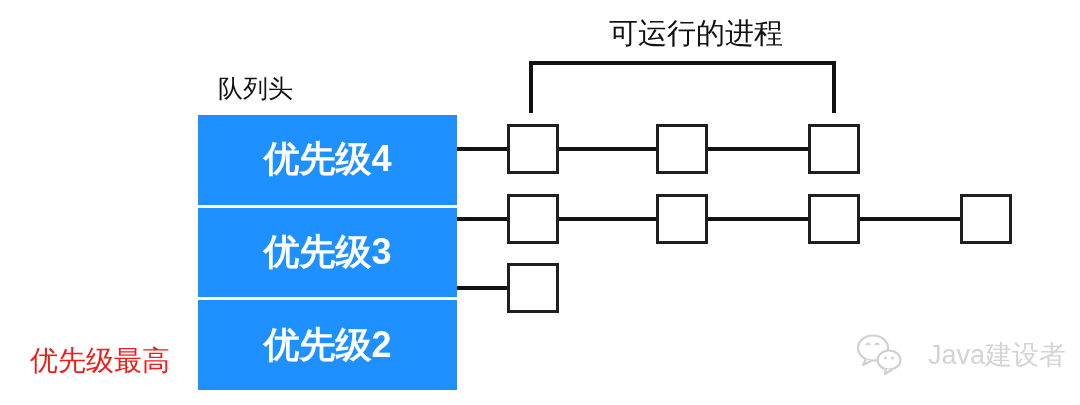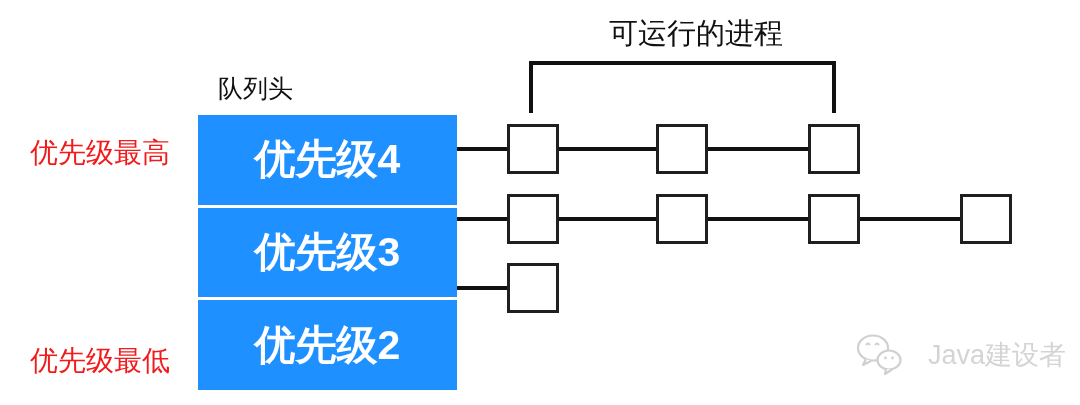--- a/index.html
+++ b/index.html
@@ -63,21 +63,21 @@
   .queue-row {
     flex: 1;
     background: var(--blue);
     display: flex;
     align-items: center;
     justify-content: center;
   }
   .queue-row-label {
     color: #ffffff;
     font-weight: bold;
-    font-size: 41px;
+    font-size: 36px;
     white-space: nowrap;
   }
 
   
   .side-label {
     position: absolute;
     left: 30px;
     font-size: 28px;
     font-weight: 500;
     color: var(--red);
@@ -119,22 +119,21 @@
 <body>
 
 <div class="canvas">
 
   <div class="title">可运行的进程</div>
 
   <div class="bracket"></div>
 
   <div class="queue-head">队列头</div>
 
-  <div class="side-label top">优先级最高</div>
-  <div class="side-label bottom">优先级最低</div>
+  <div class="side-label bottom">优先级最高</div>
 
   <div class="queue-box">
     <div class="queue-row">
       <span class="queue-row-label">优先级4</span>
     </div>
     <div class="queue-row">
       <span class="queue-row-label">优先级3</span>
     </div>
     <div class="queue-row">
       <span class="queue-row-label">优先级2</span>

